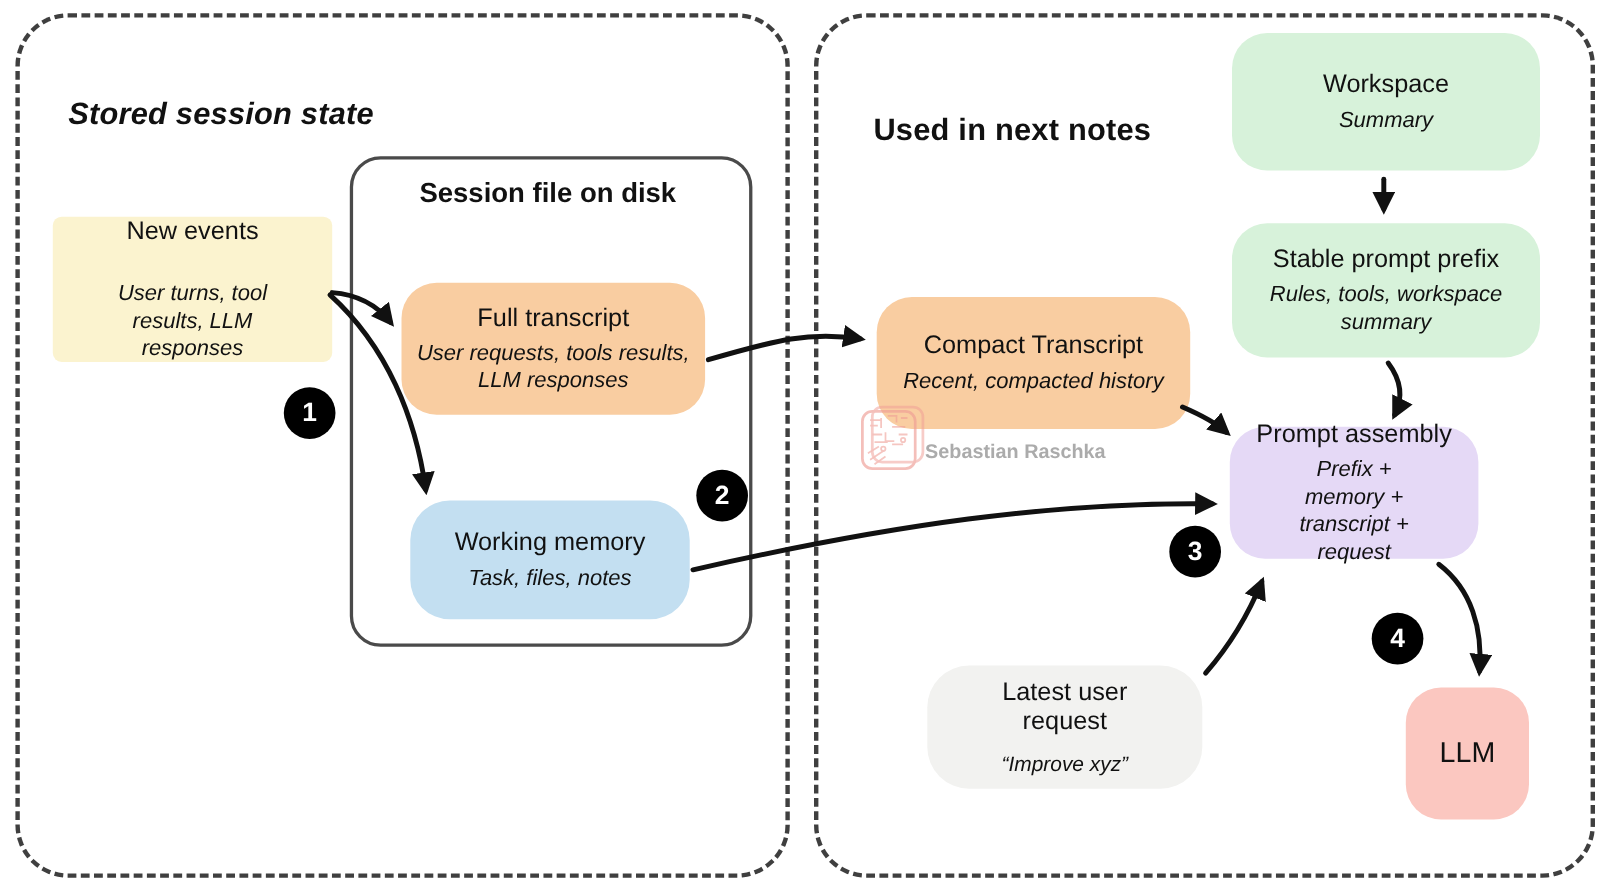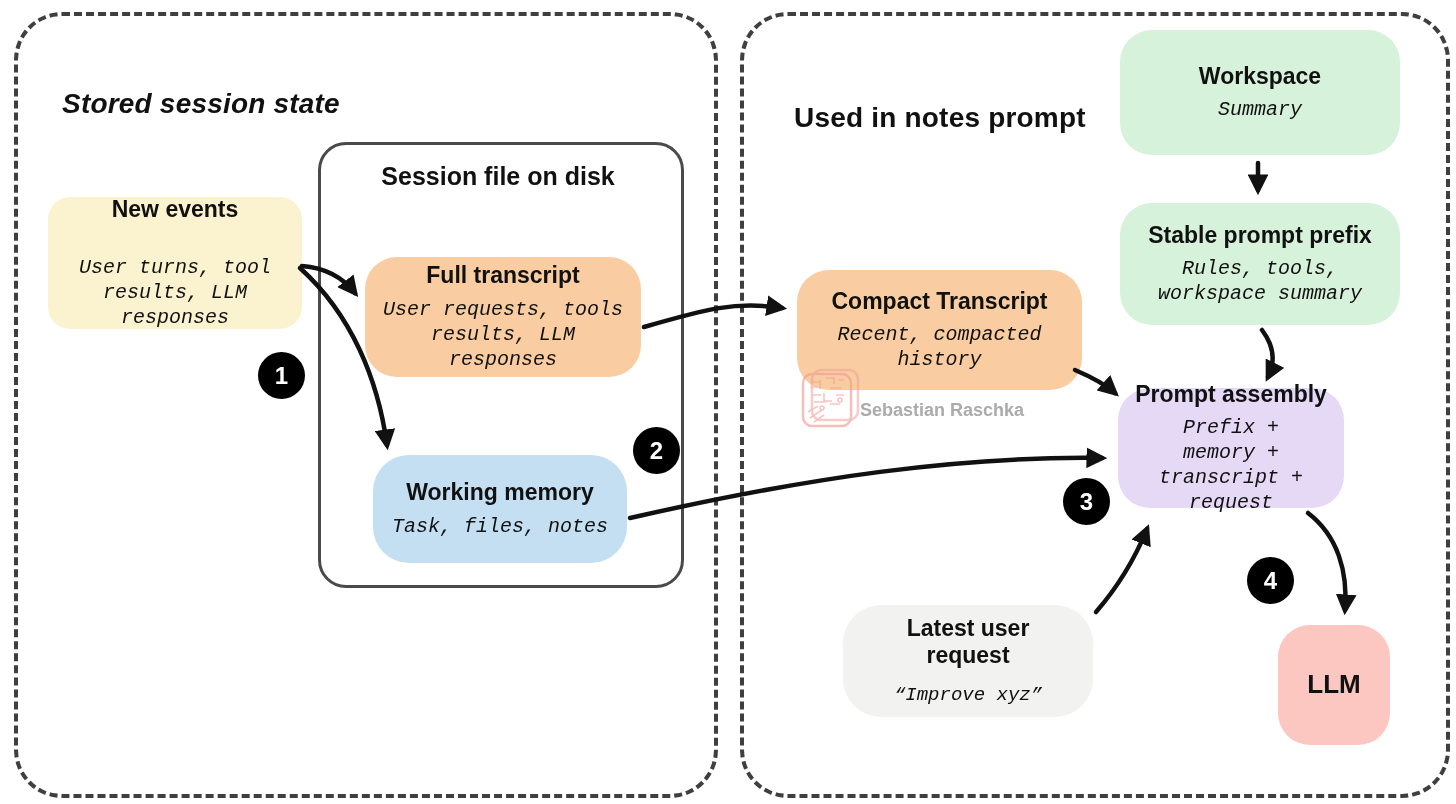--- a/index.html
+++ b/index.html
@@ -24,23 +24,23 @@
   }
   #session-file{left:318px;top:142px;width:360px;height:440px;}
   #session-file-title{
     position:absolute;left:318px;top:162px;width:360px;text-align:center;
     font-size:25px;font-weight:bold;
   }
   .node{
     position:absolute;display:flex;flex-direction:column;align-items:center;
     justify-content:center;text-align:center;border-radius:32px;
   }
-  .node .title{font-size:23px;font-weight:bold;line-height:1.2;}
-  .node .subtitle{font-size:20px;font-style:italic;line-height:1.25;margin-top:7px;font-family:Liberation Mono, monospace;}
-  #new-events{left:48px;top:197px;width:254px;height:132px;background:var(--yellow);border-radius:22px;gap:25px;}
+  .node .title{font-size:23px;font-weight:normal;line-height:1.2;}
+  .node .subtitle{font-size:20px;font-style:italic;line-height:1.25;margin-top:7px;}
+  #new-events{left:48px;top:197px;width:254px;height:132px;background:var(--yellow);border-radius:8px;gap:25px;}
   #new-events .subtitle{padding:0 30px;}
   #full-transcript{left:365px;top:257px;width:276px;height:120px;background:var(--orange);}
   #full-transcript .subtitle{padding:0 8px;}
   #working-memory{left:373px;top:455px;width:254px;height:108px;background:var(--blue);border-radius:36px;}
   #compact-transcript{left:797px;top:270px;width:285px;height:120px;background:var(--orange);}
   #workspace{left:1120px;top:30px;width:280px;height:125px;background:var(--green);}
   #stable-prefix{left:1120px;top:203px;width:280px;height:122px;background:var(--green);}
   #stable-prefix .subtitle{padding:0 18px;}
   #prompt-assembly{left:1118px;top:388px;width:226px;height:120px;background:var(--purple);}
   #prompt-assembly .subtitle{padding:0 40px;}
@@ -57,39 +57,39 @@
   #badge-1{left:258px;top:352px;}
   #badge-2{left:633px;top:427px;}
   #badge-3{left:1063px;top:478px;}
   #badge-4{left:1247px;top:557px;}
   #arrow-layer{position:absolute;left:0;top:0;pointer-events:none;}
   #arrow-layer path.arrow{
     fill:none;stroke:var(--arrow);stroke-width:4.5;stroke-linecap:round;
   }
   #arrowhead path{fill:var(--arrow);}
   #watermark{
-    position:absolute;left:800px;top:368px;width:260px;height:64px;
+    position:absolute;left:781px;top:368px;width:260px;height:64px;
     pointer-events:none;
   }
   #watermark-text{
     position:absolute;left:60px;top:32px;font-size:18px;font-weight:bold;
     color:var(--watermark_text);white-space:nowrap;
   }
   .stamp{position:absolute;left:0;top:0;opacity:.65;}
 </style>
 </head>
 <body>
 
 <div class="canvas">
 
   <div class="dashed-panel" id="left-panel"></div>
   <div class="dashed-panel" id="right-panel"></div>
 
   <div class="panel-title" id="left-panel-title">Stored session state</div>
-  <div class="panel-title" id="right-panel-title">Used in notes prompt</div>
+  <div class="panel-title" id="right-panel-title">Used in next notes</div>
 
   <div class="solid-box" id="session-file"></div>
   <div id="session-file-title">Session file on disk</div>
 
   <div class="node" id="new-events">
     <div class="title">New events</div>
     <div class="subtitle">User turns, tool results, LLM responses</div>
   </div>
 
   <div class="node" id="working-memory">

